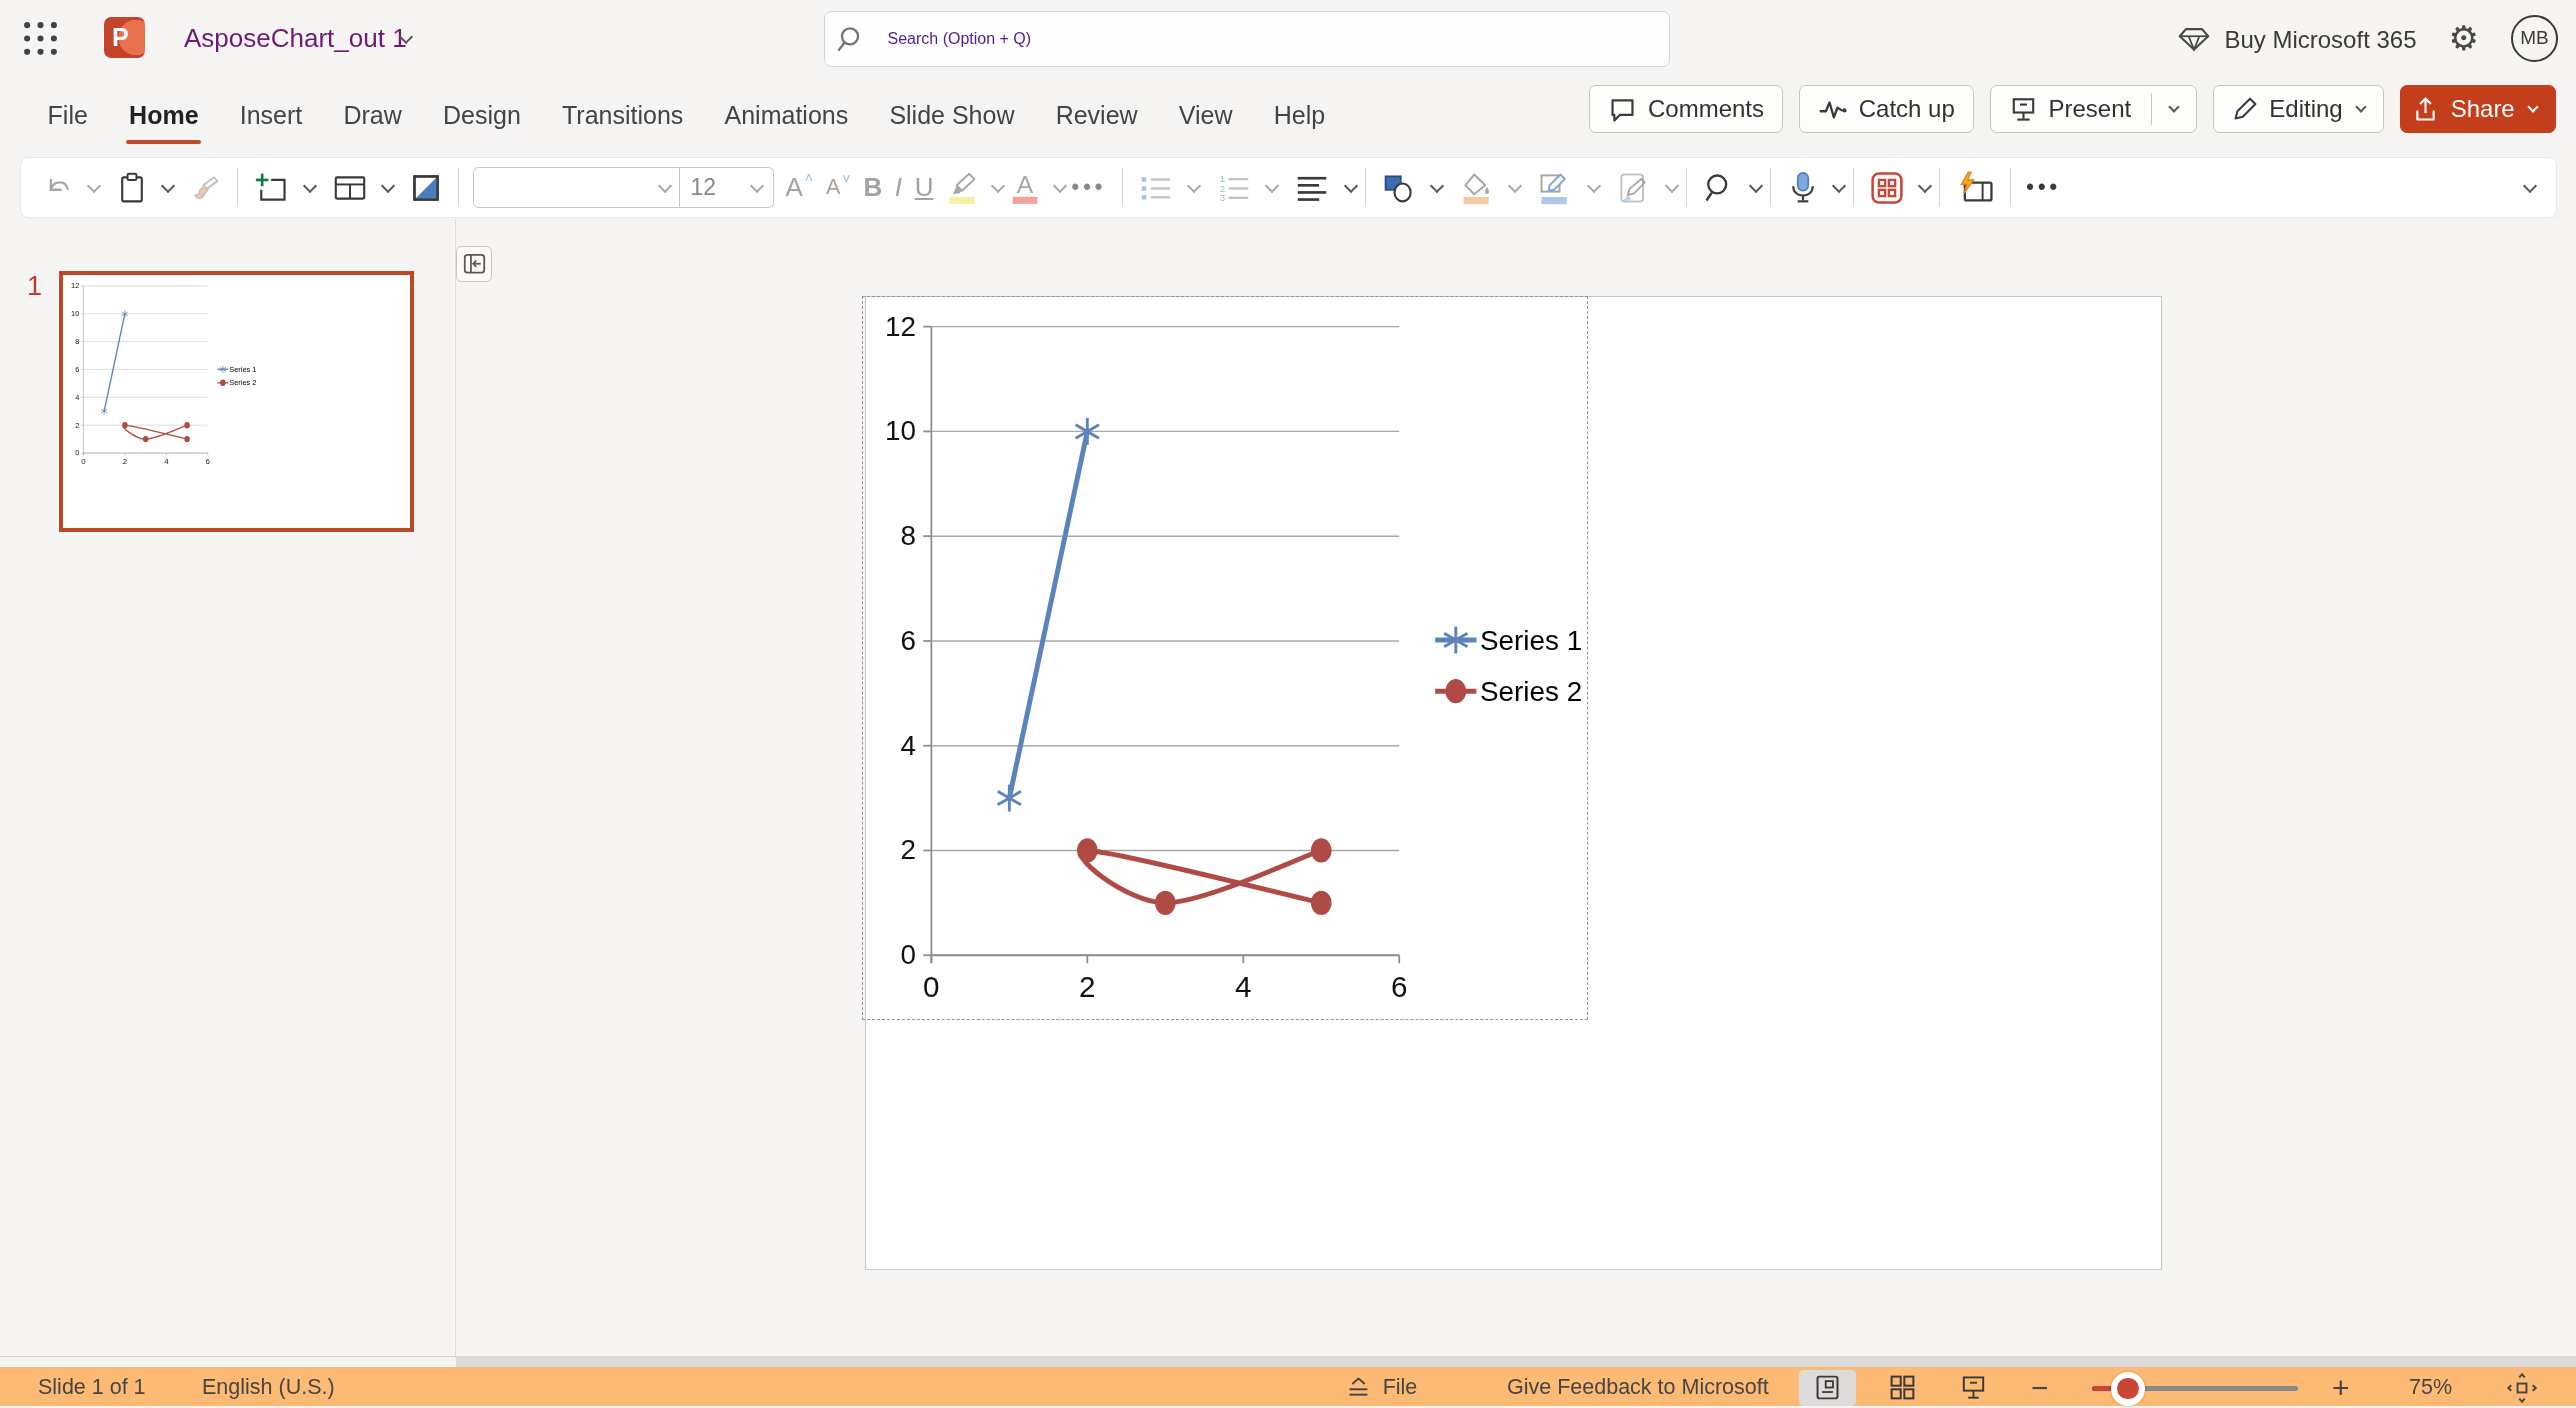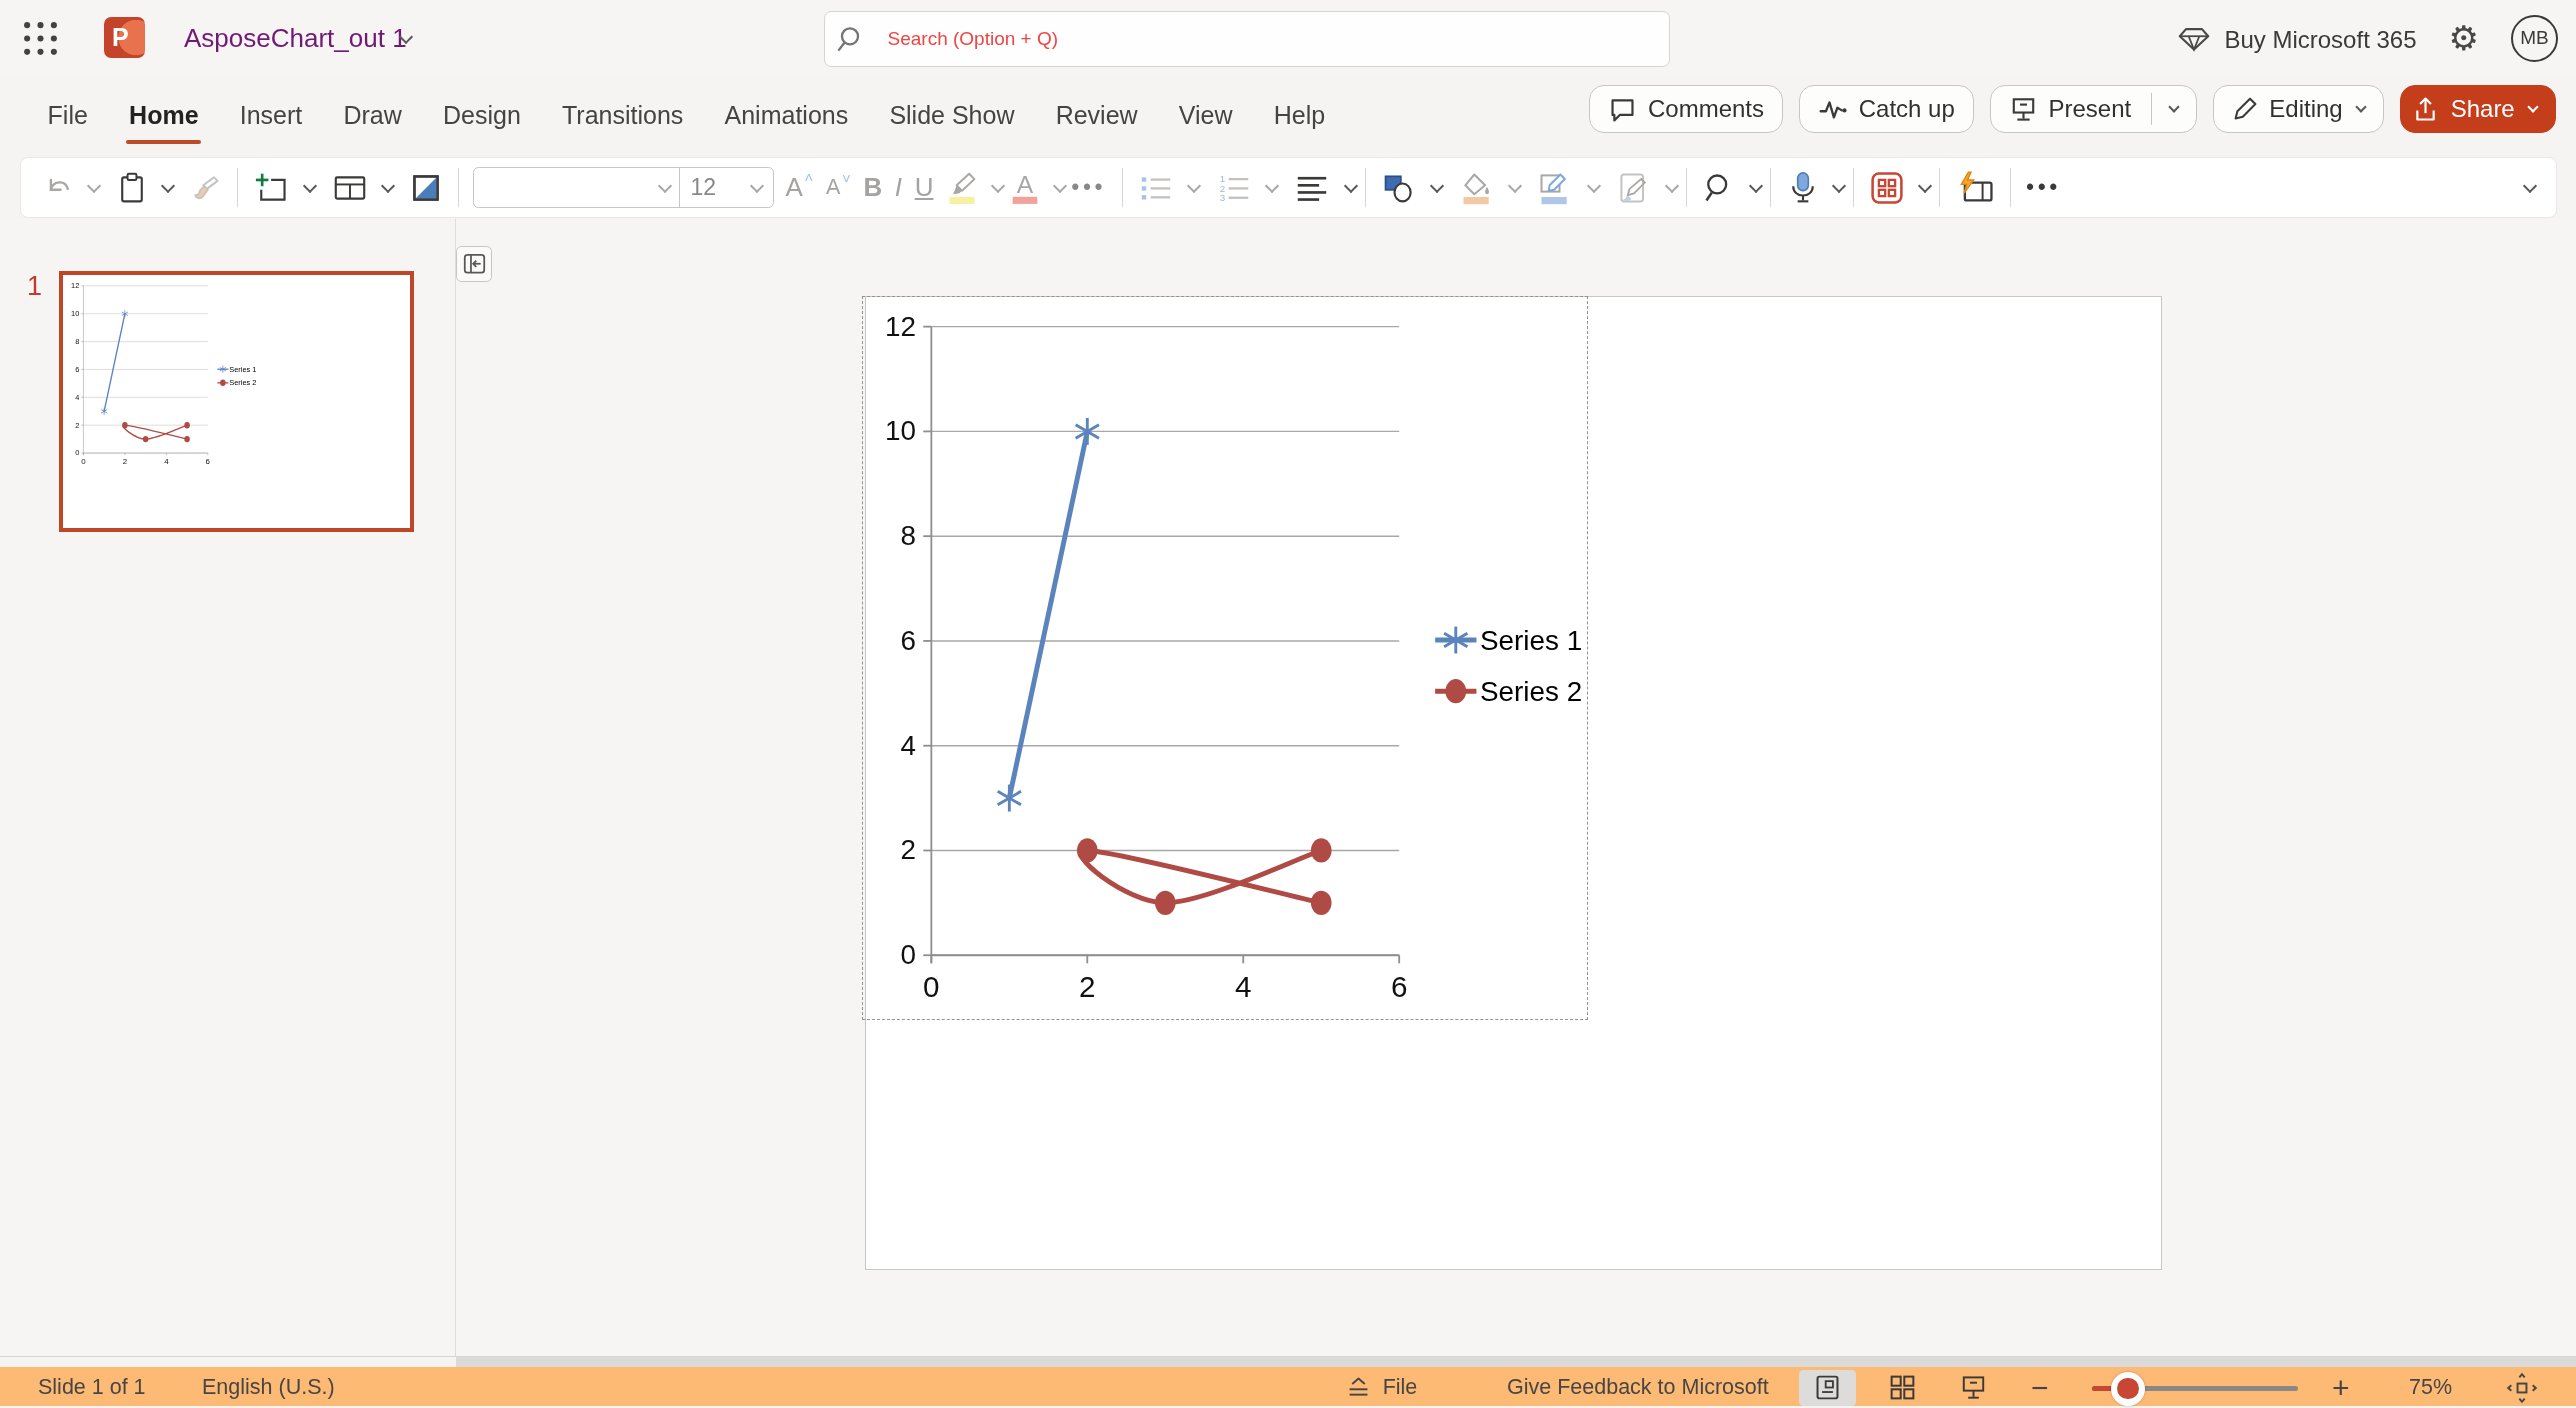--- a/index.html
+++ b/index.html
@@ -13,36 +13,36 @@
     background:radial-gradient(circle at 78% 50%, #E8714E 0 46%, #C4432B 47%);
     display:flex; align-items:center; }
   #pptlogo span { color:#fff; font-weight:bold; font-size:25px; margin-left:8px; }
   #doctitle { position:absolute; left:184px; top:23px; font-size:26px; color:#701a75; }
   .chev { display:inline-block; width:10px; height:10px; border-right:2.2px solid #5A5856;
     border-bottom:2.2px solid #5A5856; transform:rotate(45deg); margin-left:9px; margin-bottom:3.6px; }
   .chev.dis { border-color:#A9A7A5; }
   #title-chev { position:absolute; left:392px; top:32px; }
   #searchbox { position:absolute; left:824px; top:10.7px; width:846px; height:56px; background:#FEFEFE;
     border:0.9px solid #D6D4D2; border-radius:7.2px; display:flex; align-items:center; }
-  #searchbox .ph { color:#ef4444; font-size:19px; margin-left:12.5px; }
+  #searchbox .ph { color:#4c1d95; font-size:16px; margin-left:12.5px; }
   #topright { position:absolute; right:18px; top:0; height:76px; display:flex; align-items:center; gap:32px; }
   #buy { display:flex; align-items:flex-end; gap:12.5px; font-size:24px; color:#3B3A39; cursor:pointer; }
   .gear { font-size:34px; color:#494846; cursor:pointer; font-family:"DejaVu Sans", sans-serif; }
   #avatar { width:47px; height:47px; border:2.2px solid #3B3A39; border-radius:50%;
     display:flex; align-items:center; justify-content:center; font-size:19px; color:#3B3A39; cursor:pointer; }
 
   
   #menubar { position:absolute; left:0; top:76px; width:2576px; height:81px; }
   #menu-left { position:absolute; left:27px; top:0; display:flex; }
   .menu-item { position:relative; font-size:25px; color:#444; padding:25px 20.6px; cursor:pointer; }
   .menu-item.active { color:#222; font-weight:bold; }
   .menu-item.active::after { content:""; position:absolute; left:18px; right:18px; bottom:10.7px;
     height:4.5px; border-radius:2.7px; background:#BE4B27; }
   #menu-right { position:absolute; right:20px; top:9px; display:flex; gap:16px; align-items:center; }
-  .mbtn { height:48px; background:#FDFDFC; border:0.9px solid #C8C6C4; border-radius:15px;
+  .mbtn { height:48px; background:#FDFDFC; border:0.9px solid #C8C6C4; border-radius:7px;
     display:flex; align-items:center; padding:0 18px; gap:10.7px; font-size:24px; color:#323130; cursor:pointer; }
   .mbtn .chev { margin-left:3.6px; width:8px; height:8px; }
   #share-btn { background:#C43E1C; border-color:#C43E1C; color:#fff;padding-left:10px; }
   #share-btn .chev { border-color:#fff; }
   .splitdiv { width:0.9px; height:32px; background:#C8C6C4; margin:0 3.6px 0 9px; }
 
   
   #ribbon { position:absolute; left:20px; top:157px; width:2537px; height:61px; background:#FFFFFF;
     border:0.9px solid #EAE8E6; border-radius:8px; display:flex; align-items:center; padding:0 14.3px; }
   .rgap { width:10.7px; flex:none; }

